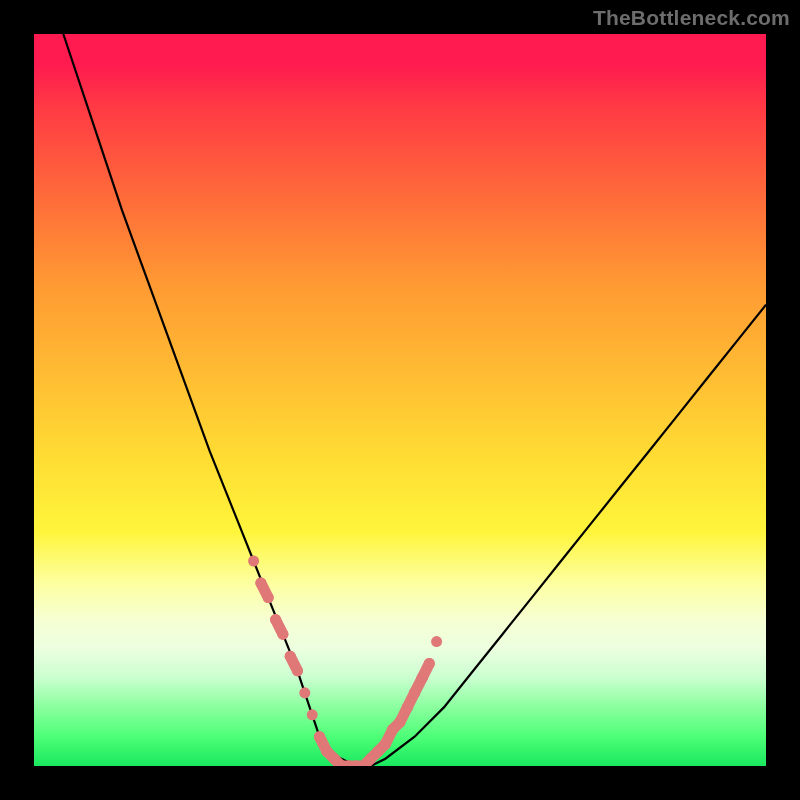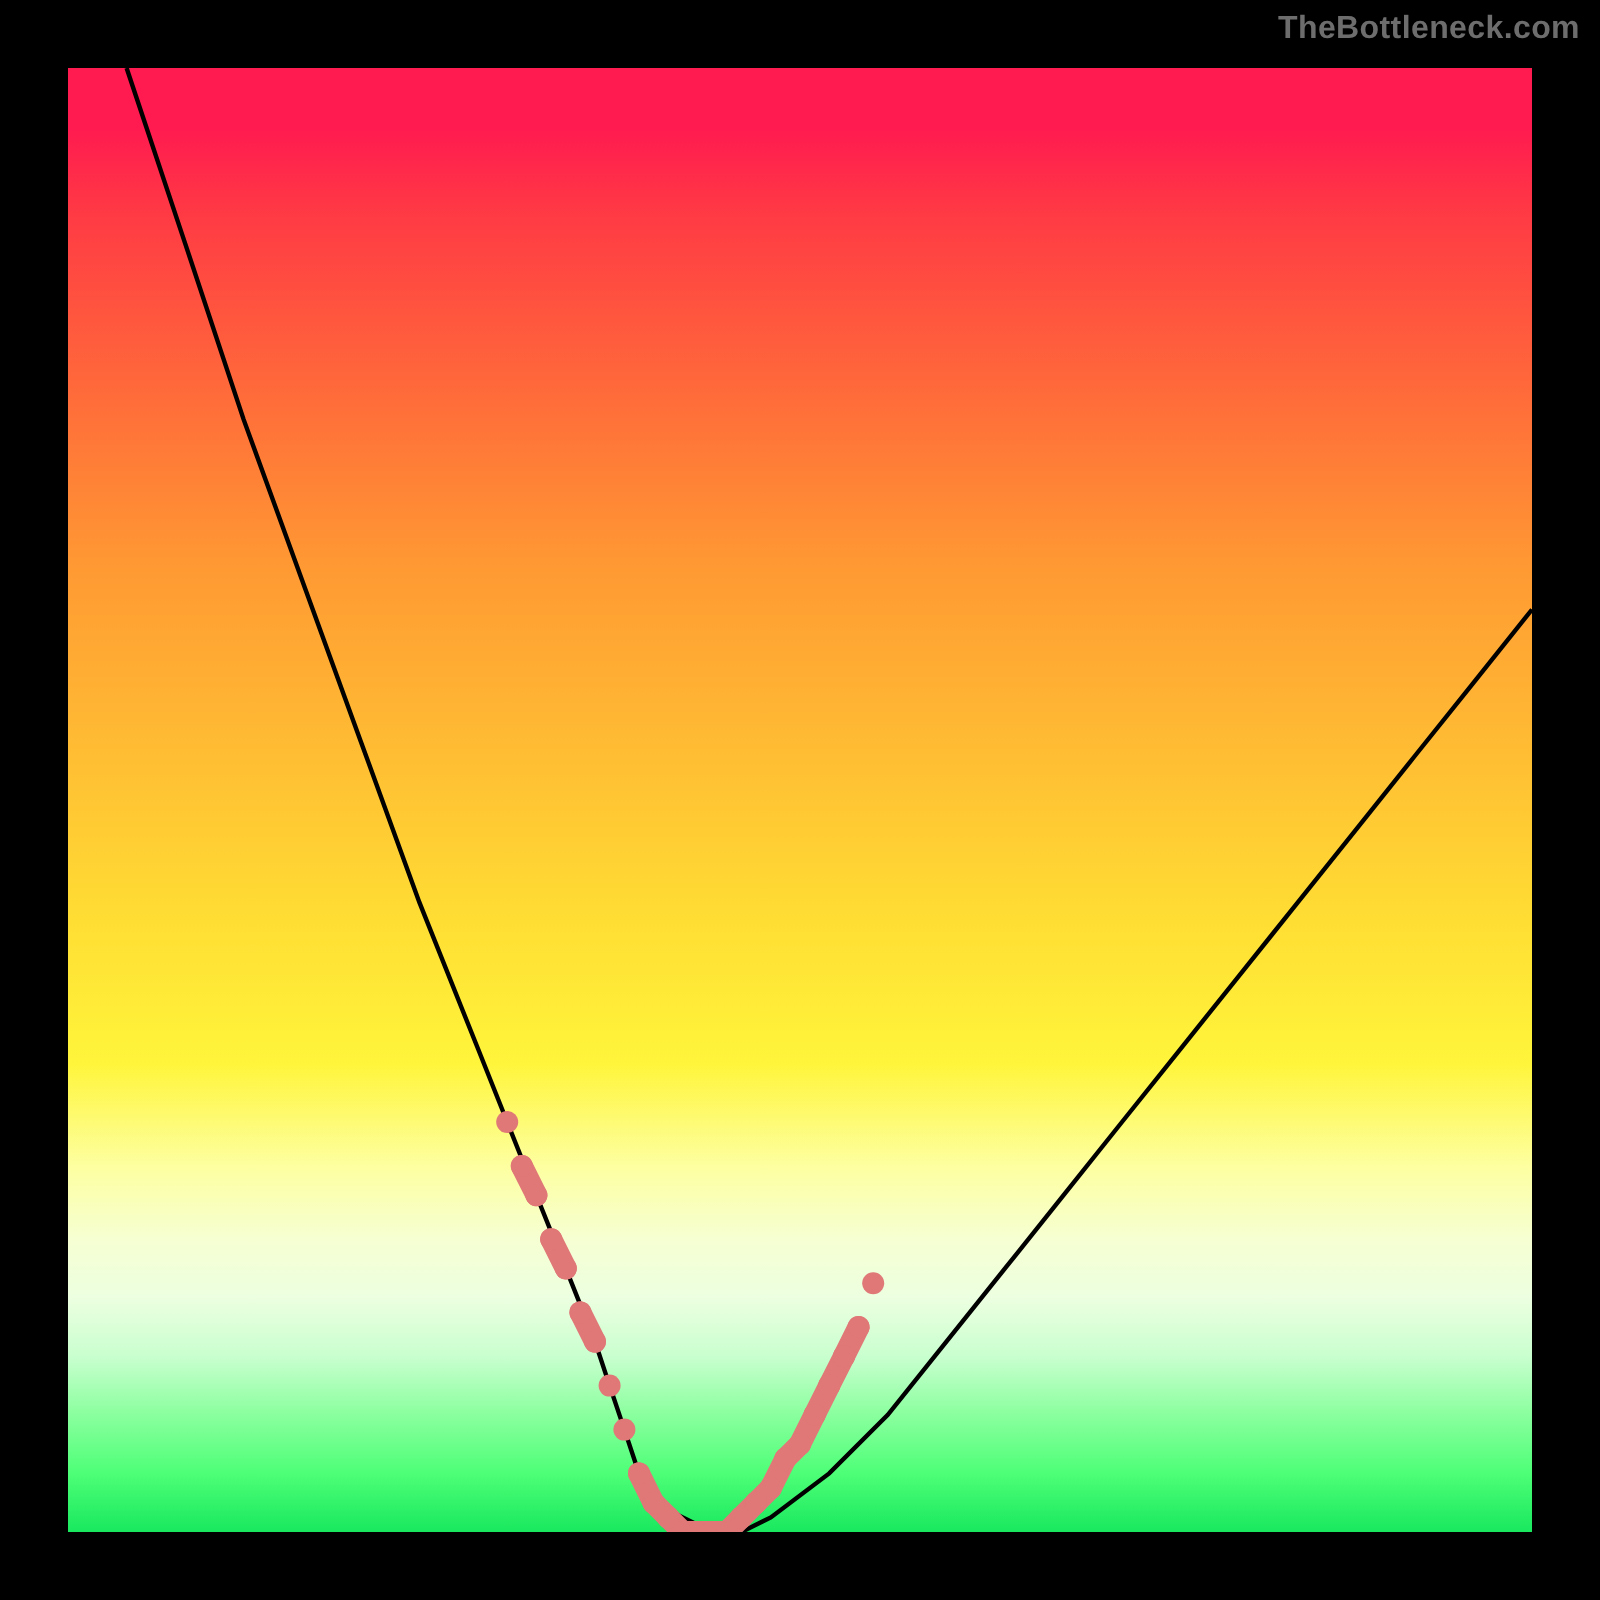--- a/index.html
+++ b/index.html
@@ -39,21 +39,21 @@
     left: 0;
     top: 0;
     width: 732px;
     height: 732px;
   }
   .watermark {
     position: absolute;
     top: 6px;
     right: 10px;
     color: #6d6d6d;
-    font-size: 16px;
+    font-size: 21px;
     font-weight: 600;
     letter-spacing: 0.2px;
   }
 </style>
 </head>
 <body>
 
 <div class="frame">
   <svg class="plot" viewBox="0 0 732 732" preserveAspectRatio="none">
     <g>

